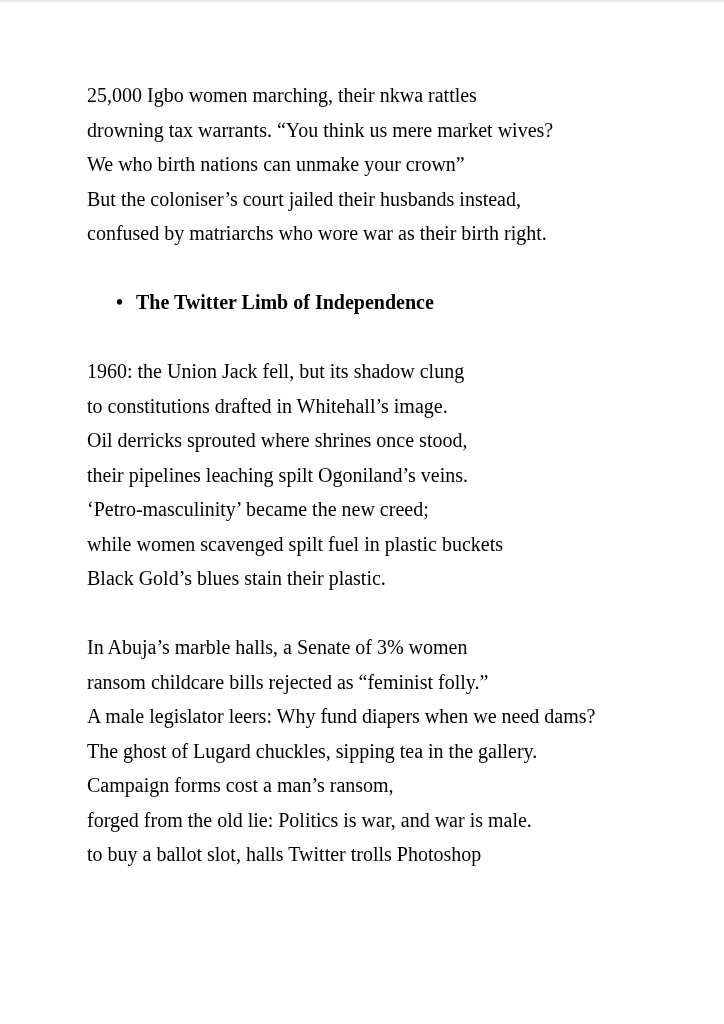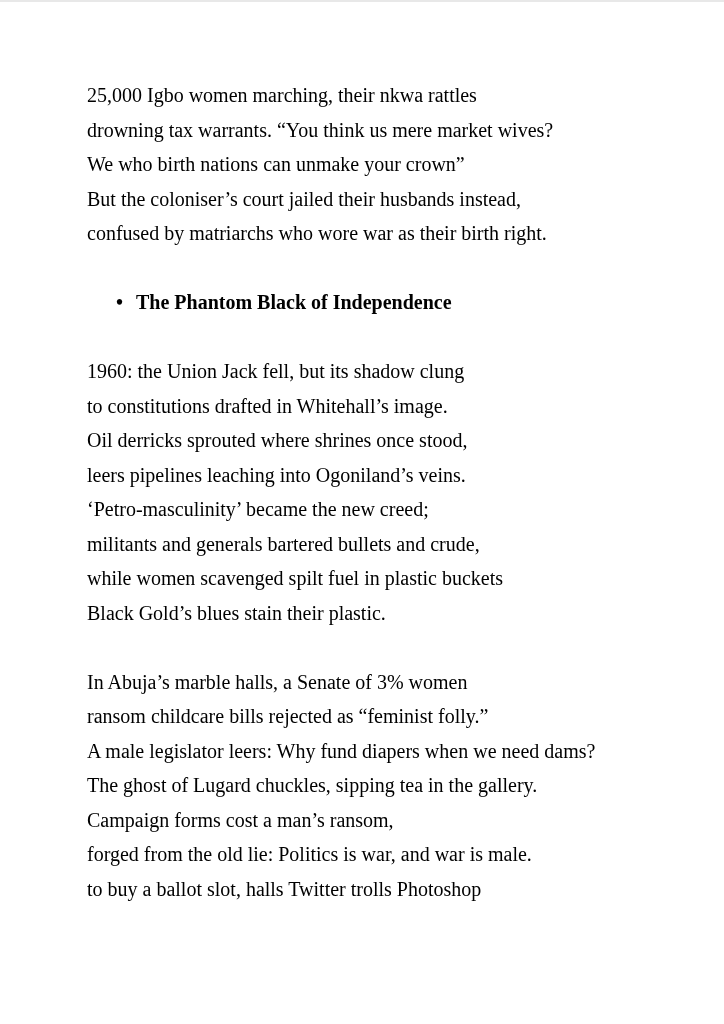--- a/index.html
+++ b/index.html
@@ -57,32 +57,31 @@
       <p class="line">25,000 Igbo women marching, their nkwa rattles</p>
       <p class="line">drowning tax warrants. “You think us mere market wives?</p>
       <p class="line">We who birth nations can unmake your crown”</p>
       <p class="line">But the coloniser’s court jailed their husbands instead,</p>
       <p class="line">confused by matriarchs who wore war as their birth right.</p>
     </div>
 
     <div class="spacer"></div>
 
     <div class="heading-line">
-      <span class="bullet">•</span><span class="heading-text">The Phantom Black of Independence</span>
+      <span class="bullet">•</span><span class="heading-text">The Twitter Limb of Independence</span>
     </div>
 
     <div class="spacer"></div>
 
     <div class="stanza">
       <p class="line">1960: the Union Jack fell, but its shadow clung</p>
       <p class="line">to constitutions drafted in Whitehall’s image.</p>
       <p class="line">Oil derricks sprouted where shrines once stood,</p>
-      <p class="line">leers pipelines leaching into Ogoniland’s veins.</p>
+      <p class="line">their pipelines leaching spilt Ogoniland’s veins.</p>
       <p class="line">‘Petro-masculinity’ became the new creed;</p>
-      <p class="line">militants and generals bartered bullets and crude,</p>
       <p class="line">while women scavenged spilt fuel in plastic buckets</p>
       <p class="line">Black Gold’s blues stain their plastic.</p>
     </div>
 
     <div class="spacer"></div>
 
     <div class="stanza">
       <p class="line">In Abuja’s marble halls, a Senate of 3% women</p>
       <p class="line">ransom childcare bills rejected as “feminist folly.”</p>
       <p class="line">A male legislator leers: Why fund diapers when we need dams?</p>

